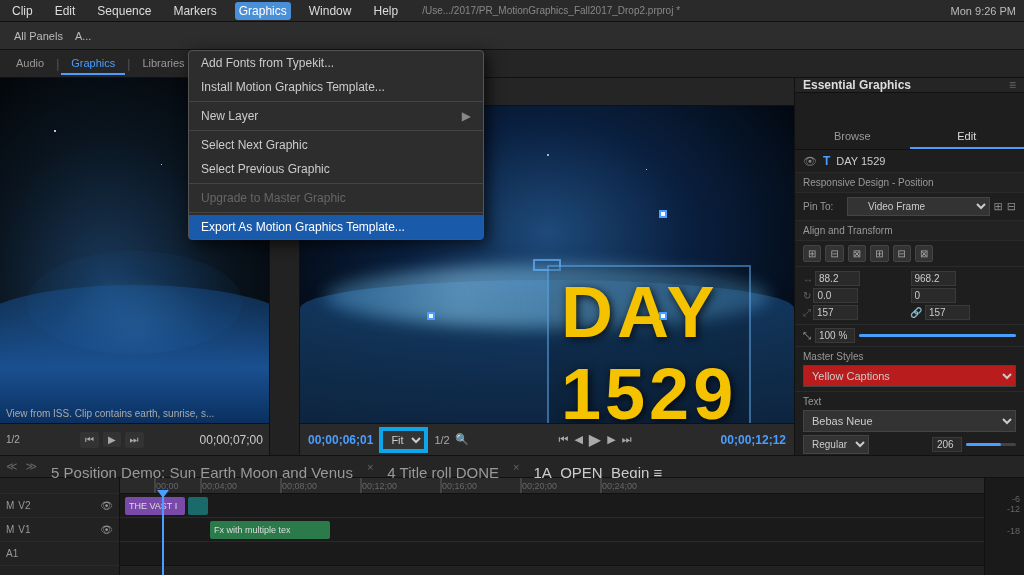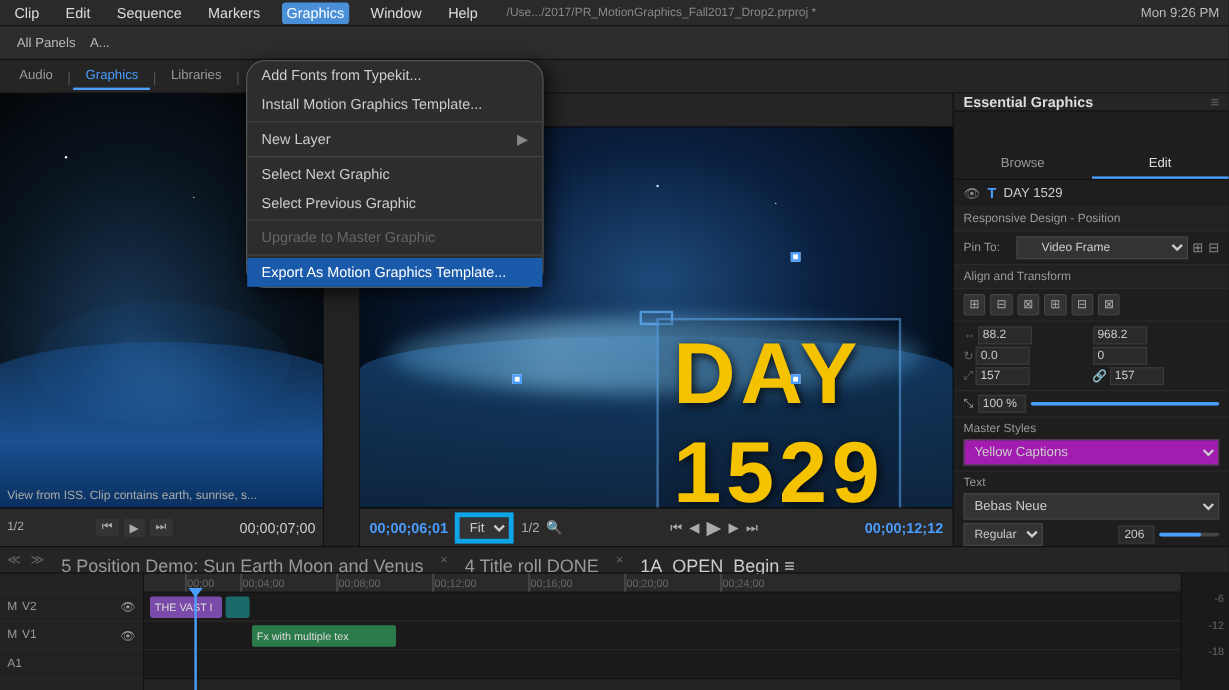--- a/index.html
+++ b/index.html
@@ -483,21 +483,21 @@
       font-size: 10px;
       width: 45px;
     }
     .master-styles {
       padding: 4px 8px;
       border-bottom: 1px solid #2a2a2a;
     }
     .ms-label { color: #999; font-size: 10px; margin-bottom: 3px; }
     .ms-select {
       width: 100%;
-      background: #a21caf;
+      background: #b91c1c;
       border: 1px solid #444;
       color: #ccc;
       padding: 3px 4px;
       font-size: 11px;
       cursor: pointer;
     }
     .text-section { padding: 4px 8px; }
     .text-label { color: #999; font-size: 10px; margin-bottom: 3px; }
     .font-select {
       width: 100%;
@@ -545,25 +545,25 @@
     .slider-fill {
       height: 100%;
       background: #4a9eff;
       border-radius: 2px;
     }
 
     
     .dropdown-overlay {
       position: absolute;
       top: 50px;
-      left: 205px;
-      width: 248px;
+      left: 188px;
+      width: 296px;
       background: #2d2d2d;
       border: 1px solid #555;
-      border-radius: 16px;
+      border-radius: 4px;
       box-shadow: 4px 4px 16px rgba(0,0,0,0.7);
       z-index: 100;
       font-size: 12px;
     }
     .dd-item {
       padding: 5px 12px;
       color: #ccc;
       cursor: pointer;
       display: flex;
       align-items: center;
@@ -839,21 +839,21 @@
           <div class="track-row" style="background:#1a1a1a;"></div>
 
           <div class="playhead" style="left:42px;"></div>
         </div>
 
         <div style="position:absolute;bottom:0;left:0;right:0;height:10px;background:#222;border-top:1px solid #111;"></div>
       </div>
 
       <div style="width:40px;background:#1a1a1a;border-left:1px solid #111;font-size:9px;color:#666;padding:16px 4px;text-align:right;">
         <div>-6</div>
-        <div style="margin-top:12px;">-12</div>
+        <div style="">-12</div>
         <div style="margin-top:12px;">-18</div>
       </div>
     </div>
   </div>
 
   <div class="dropdown-overlay">
     <div class="dd-item">
       <span>Add Fonts from Typekit...</span>
     </div>
     <div class="dd-item">

